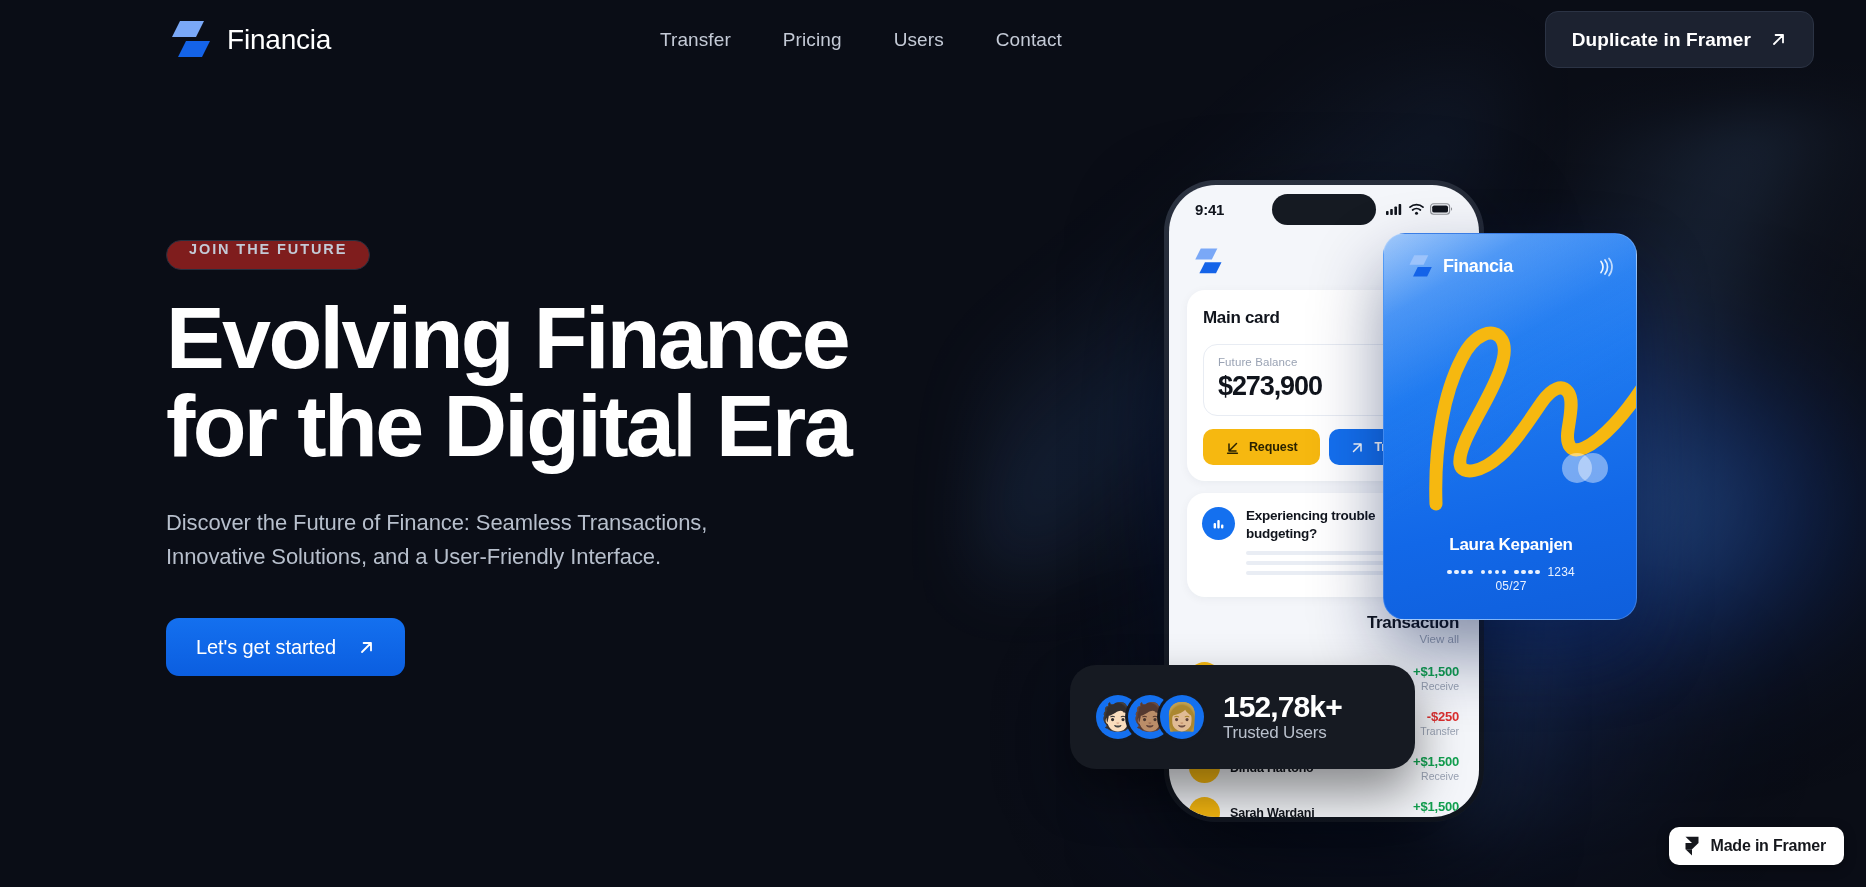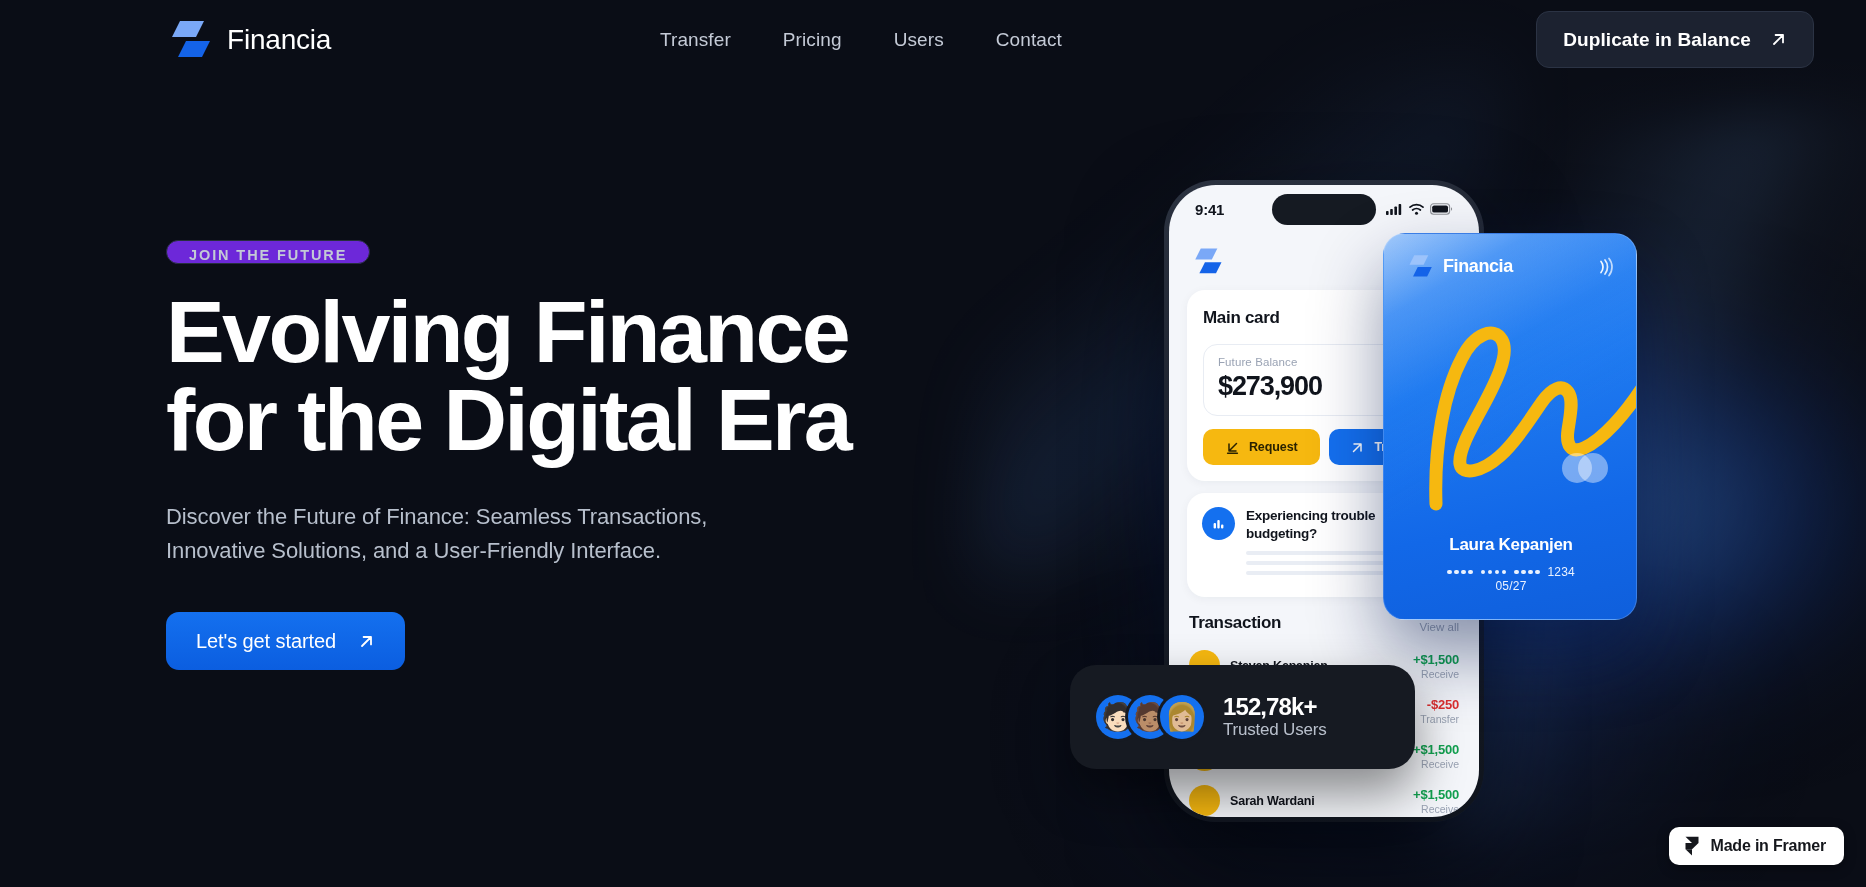--- a/index.html
+++ b/index.html
@@ -154,25 +154,25 @@
 
   
   .hero {
     position: absolute;
     left: 166px; top: 240px;
     width: 760px;
     z-index: 30;
   }
   .badge {
     display: inline-flex;
-    align-items: flex-end;
-    height: 24px;
+    align-items: flex-start;
+    height: 30px;
     padding: 0 22px;
     border-radius: 18px;
-    background: #6d28d9;
+    background: #7f1d1d;
     border: 1px solid #272f3e;
   }
   .badge span {
     font-size: 14.5px;
     font-weight: 700;
     letter-spacing: 1.9px;
     color: #c3cad6;
     white-space: nowrap;
   }
   .headline {
@@ -357,20 +357,21 @@
   .sk.w1 { width: 86%; }
   .sk.w2 { width: 93%; }
   .sk.w3 { width: 78%; }
 
   .tx-head {
     margin-top: 16px;
     display: flex;
     align-items: flex-end;
     justify-content: space-between;
     padding: 0 2px;
+    flex-direction: column;
   }
   .tx-title {
     font-size: 17px;
     font-weight: 700;
     color: #10141c;
     letter-spacing: -0.3px;
   }
   .view-all {
     font-size: 11.5px;
     color: #99a2b3;
@@ -488,21 +489,21 @@
     align-items: center;
     justify-content: center;
     font-size: 27px;
     line-height: 1;
     margin-left: -12px;
     box-shadow: 0 0 0 3px #161a22;
     overflow: hidden;
   }
   .avatars .av:first-child { margin-left: 0; }
   .trusted-text .num {
-    font-size: 24px;
+    font-size: 30px;
     font-weight: 700;
     color: #ffffff;
     letter-spacing: -0.9px;
     line-height: 1.05;
   }
   .trusted-text .sub {
     font-size: 17px;
     color: #b9c0cc;
     letter-spacing: -0.2px;
     margin-top: 1px;
@@ -556,21 +557,21 @@
     </div>
 
     <nav class="nav">
       <a>Transfer</a>
       <a>Pricing</a>
       <a>Users</a>
       <a>Contact</a>
     </nav>
 
     <div class="dup-btn">
-      <span class="label">Duplicate in Balance</span>
+      <span class="label">Duplicate in Framer</span>
       <svg class="arrow-ne" viewBox="0 0 17 17">
         <path d="M4 13 L13 4 M5.6 4 H13 V11.4" fill="none" stroke="#ffffff" stroke-width="1.8" stroke-linecap="round" stroke-linejoin="round"></path>
       </svg>
     </div>
   </div>
 
   <div class="hero">
     <div class="badge">
       <span>JOIN THE FUTURE</span>
     </div>

